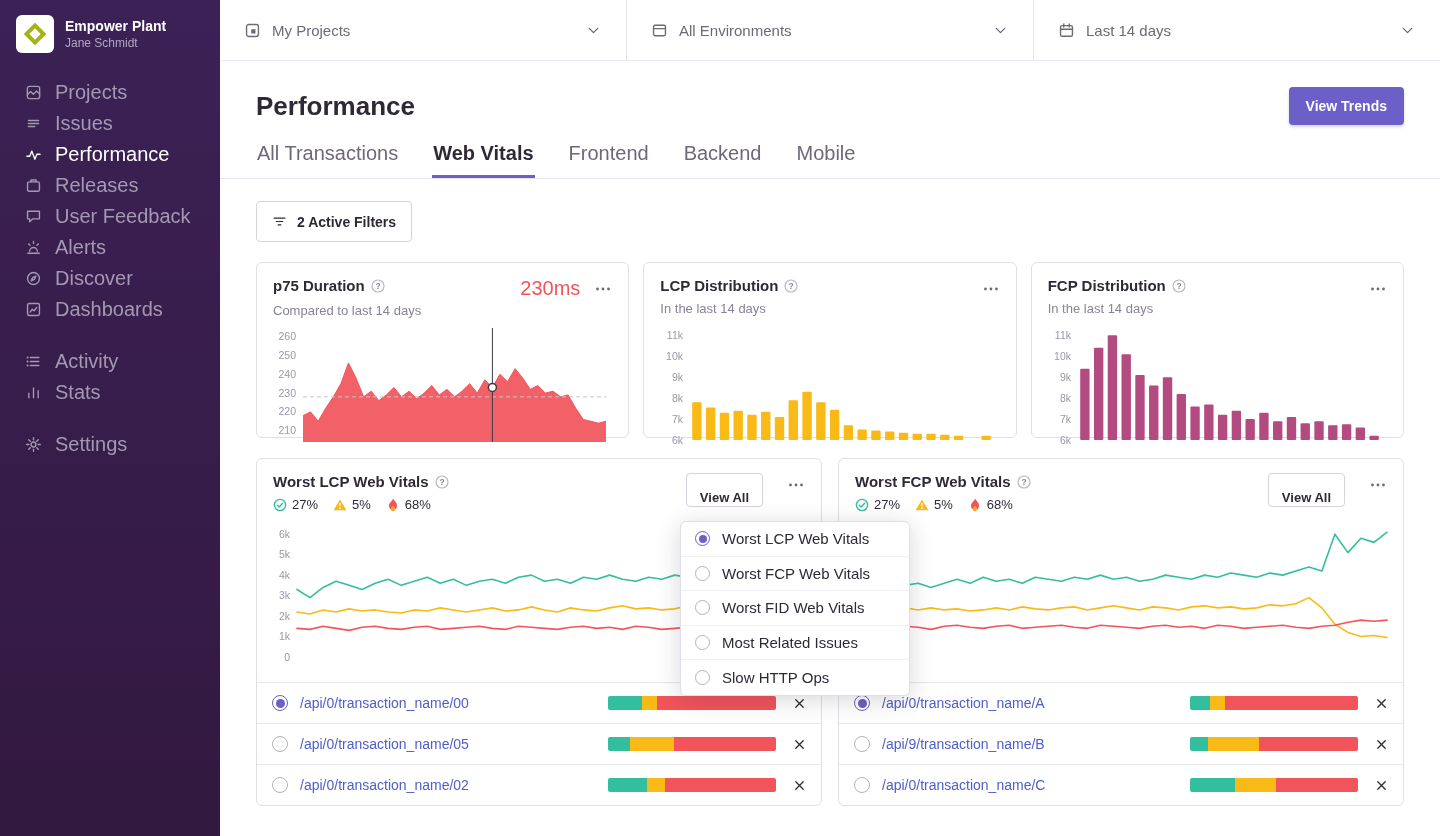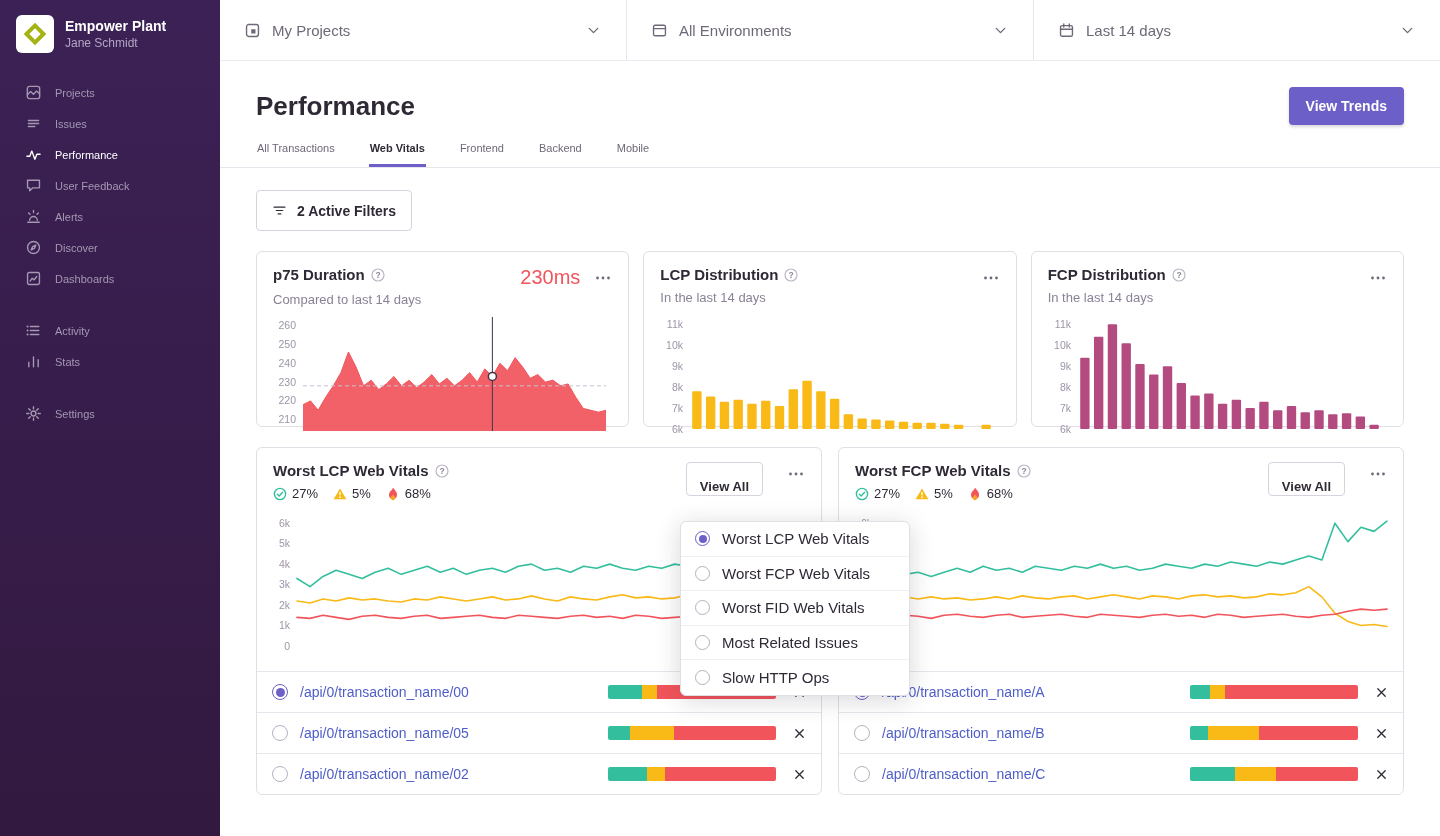--- a/index.html
+++ b/index.html
@@ -12,41 +12,41 @@
   .oicon{fill:none;stroke:currentColor;stroke-width:1.3;stroke-linecap:round;stroke-linejoin:round}
   .app{display:flex;width:100%;height:100%}
 
   
   .sidebar{width:220px;flex:none;background:linear-gradient(180deg,#3c2156 0%,#32193f 100%);display:flex;flex-direction:column}
   .side-head{display:flex;align-items:center;gap:11px;padding:15px 16px 24px}
   .logo{width:38px;height:38px;background:#fff;border-radius:6px;display:flex;align-items:center;justify-content:center;flex:none}
   .logo-d{width:16px;height:16px;border:4px solid #a3b313;transform:rotate(45deg)}
   .org{color:#fff;font-weight:700;font-size:14px;line-height:17px}
   .user{color:#b3a6c4;font-size:12px;margin-top:1px}
-  .nav-item{display:flex;align-items:center;gap:13px;height:31px;padding:0 25px;font-size:11px;color:#a498b2;cursor:pointer}
+  .nav-item{display:flex;align-items:center;gap:13px;height:31px;padding:0 25px;font-size:20px;color:#a498b2;cursor:pointer}
   .nav-item.active{color:#fff}
   .nav-item svg{width:17px;height:17px;flex:none}
   .nav-gap{height:21px}
 
   
   .main{flex:1;display:flex;flex-direction:column;min-width:0}
   .topbar{height:61px;flex:none;display:flex;border-bottom:1px solid #eceaf0}
   .top-sel{display:flex;align-items:center;gap:11px;padding:0 24px;border-right:1px solid #e8e5ec;color:#6f6878;font-size:15px;flex:1;cursor:pointer}
   .top-sel:last-child{border-right:none}
   .top-sel .lbl{flex:1}
   .top-sel svg{width:17px;height:17px}
   .chev{width:15px;height:15px;color:#6f6878}
 
   .page-head{padding:26px 36px 0}
   .title-row{display:flex;align-items:center;justify-content:space-between}
   h1{font-size:26px;font-weight:700;color:#2f2936}
   .btn-primary{background:var(--accent);color:#fff;font-family:inherit;font-weight:700;font-size:14px;border:none;border-radius:4px;padding:11px 17px;cursor:pointer;box-shadow:0 2px 3px rgba(43,34,51,.18)}
   .tabs-wrap{border-bottom:1px solid #e8e5ec;padding:0 36px;margin-top:17px}
   .tabs{display:flex;gap:33px}
-  .tab{padding:0 1px 13px;font-size:11px;color:#6f6878;cursor:pointer}
+  .tab{padding:0 1px 13px;font-size:20px;color:#6f6878;cursor:pointer}
   .tab.active{color:#2f2936;font-weight:700;padding-bottom:10px;border-bottom:3px solid var(--accent)}
 
   .page-body{padding:22px 36px 0;flex:1}
   .filter-row{display:flex;gap:10px}
   .btn-filter{display:flex;align-items:center;gap:10px;border:1px solid #d7d2de;background:#fff;border-radius:4px;padding:0 15px;height:41px;font-family:inherit;font-size:14px;font-weight:700;color:#2f2936;cursor:pointer}
   .search{flex:1;position:relative}
   .search input{width:100%;height:41px;border:1px solid #e2dee6;border-radius:4px;padding:0 12px 0 39px;font-family:inherit;font-size:15px;color:#2f2936;outline:none}
   .search input::placeholder{color:#aaa2b3}
   .sicon{position:absolute;left:13px;top:13px}
 
@@ -117,20 +117,27 @@
         <svg class="oicon" viewBox="0 0 16 16">
             <path d="M3.2 5.2h9.6M3.2 8h9.6M3.2 10.8h6"></path>
           </svg>
         <span>Issues</span>
       </div>
       <div class="nav-item active">
         <svg class="oicon" viewBox="0 0 16 16">
             <path d="M1.8 9.6h2.7l1.9-4.8 2.9 7.6 1.9-4.6h3"></path>
           </svg>
         <span>Performance</span>
+      </div>
+      <div class="nav-item">
+        <svg class="oicon" viewBox="0 0 16 16">
+            <rect x="2.4" y="4.6" width="11.2" height="8.8" rx="1.5"></rect>
+            <path d="M5.6 4.6V2.8h4.8v1.8"></path>
+          </svg>
+        <span>Releases</span>
       </div>
       <div class="nav-item">
         <svg class="oicon" viewBox="0 0 16 16">
             <path d="M2.4 3h11.2v7.2H7.4l-3 2.8v-2.8H2.4z"></path>
           </svg>
         <span>User Feedback</span>
       </div>
       <div class="nav-item">
         <svg class="oicon" viewBox="0 0 16 16">
             <path d="M4.4 11.6a3.6 3.6 0 017.2 0"></path>
@@ -554,21 +561,21 @@
                   <span style="width: 79%; background: rgb(242, 84, 91);"></span>
                 </span>
               <span class="x">
                   <svg viewBox="0 0 14 14">
                     <path d="M3 3l8 8M11 3l-8 8" stroke="#2f2936" stroke-width="1.4" stroke-linecap="round"></path>
                   </svg>
                 </span>
             </div>
             <div class="vrow">
               <span class="radio"></span>
-              <a class="vlink">/api/0/transaction_name/B</a>
+              <a class="vlink">/api/9/transaction_name/B</a>
               <span class="stack">
                   <span style="width: 11%; background: rgb(51, 191, 158);"></span>
                   <span style="width: 30%; background: rgb(249, 185, 22);"></span>
                   <span style="width: 59%; background: rgb(242, 84, 91);"></span>
                 </span>
               <span class="x">
                   <svg viewBox="0 0 14 14">
                     <path d="M3 3l8 8M11 3l-8 8" stroke="#2f2936" stroke-width="1.4" stroke-linecap="round"></path>
                   </svg>
                 </span>

